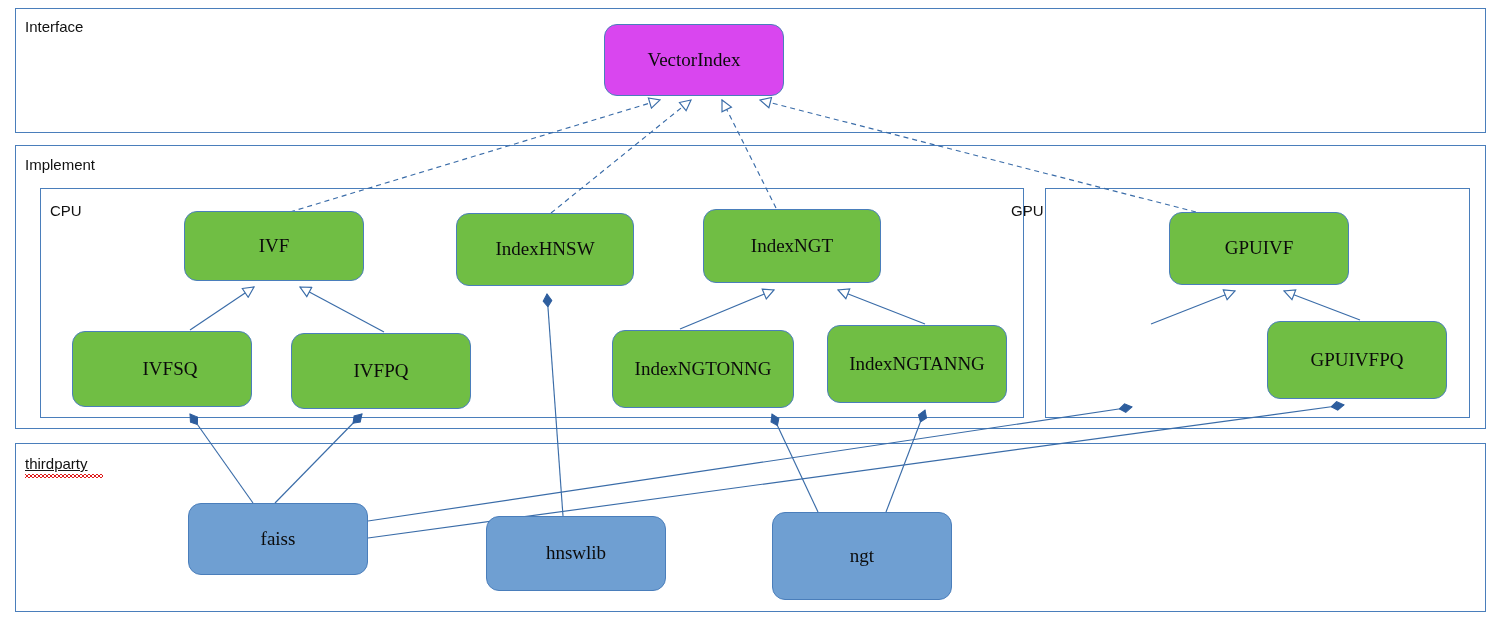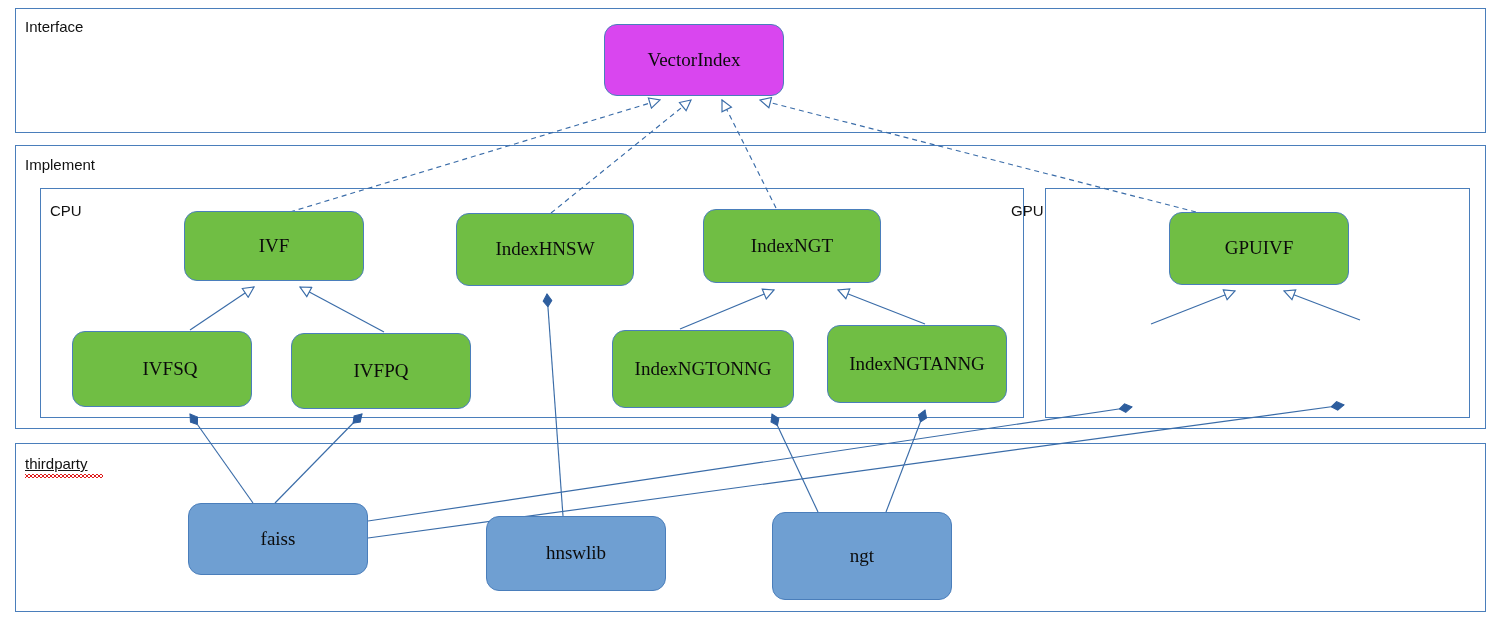--- a/index.html
+++ b/index.html
@@ -117,18 +117,19 @@
 
   <div class="node impl" style="left:184px;top:211px;width:180px;height:70px;">IVF</div>
   <div class="node impl" style="left:456px;top:213px;width:178px;height:73px;">IndexHNSW</div>
   <div class="node impl" style="left:703px;top:209px;width:178px;height:74px;">IndexNGT</div>
   <div class="node impl" style="left:72px;top:331px;width:180px;height:76px;padding-left:16px;">IVFSQ</div>
   <div class="node impl" style="left:291px;top:333px;width:180px;height:76px;">IVFPQ</div>
   <div class="node impl" style="left:612px;top:330px;width:182px;height:78px;">IndexNGTONNG</div>
   <div class="node impl" style="left:827px;top:325px;width:180px;height:78px;">IndexNGTANNG</div>
 
   <div class="node impl" style="left:1169px;top:212px;width:180px;height:73px;">GPUIVF</div>
+  <div class="node impl" style="left:1267px;top:321px;width:180px;height:78px;">GPUIVFPQ</div>
 
   <div class="node third" style="left:188px;top:503px;width:180px;height:72px;">faiss</div>
   <div class="node third" style="left:486px;top:516px;width:180px;height:75px;">hnswlib</div>
   <div class="node third" style="left:772px;top:512px;width:180px;height:88px;">ngt</div>
 
 </div>
 
 </body></html>

